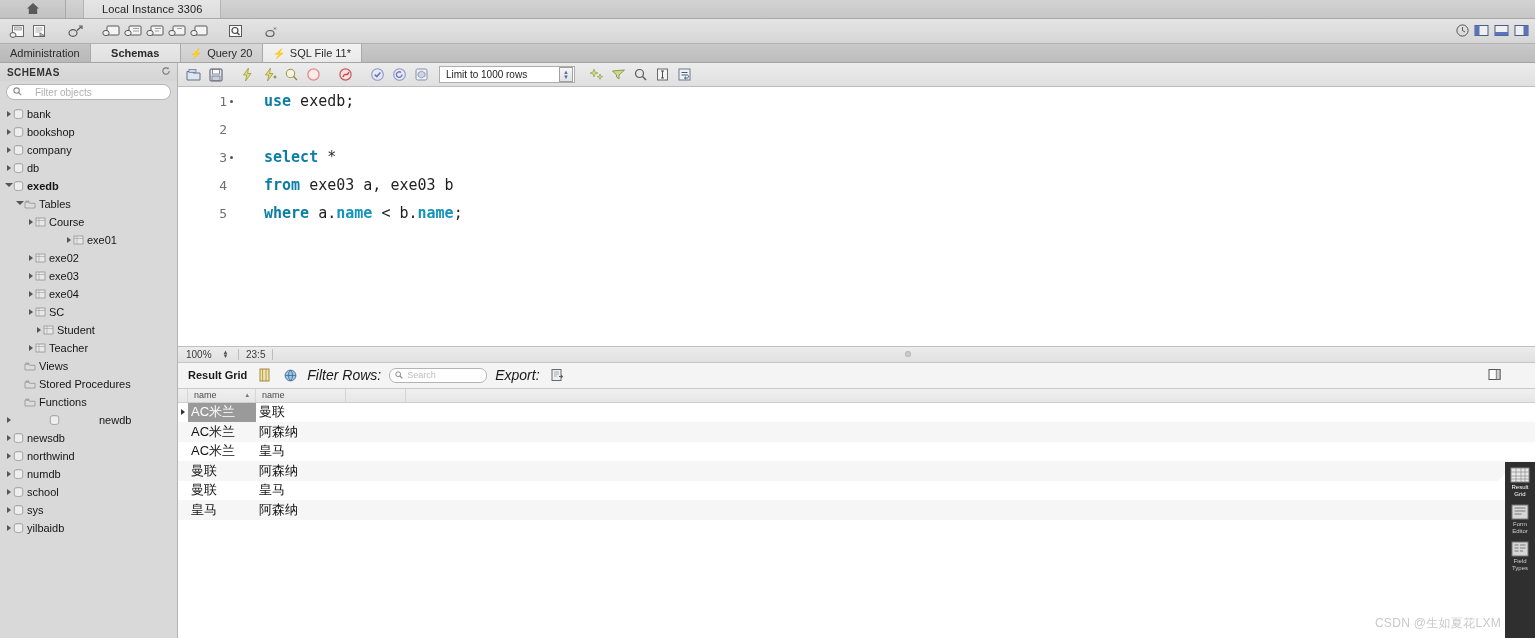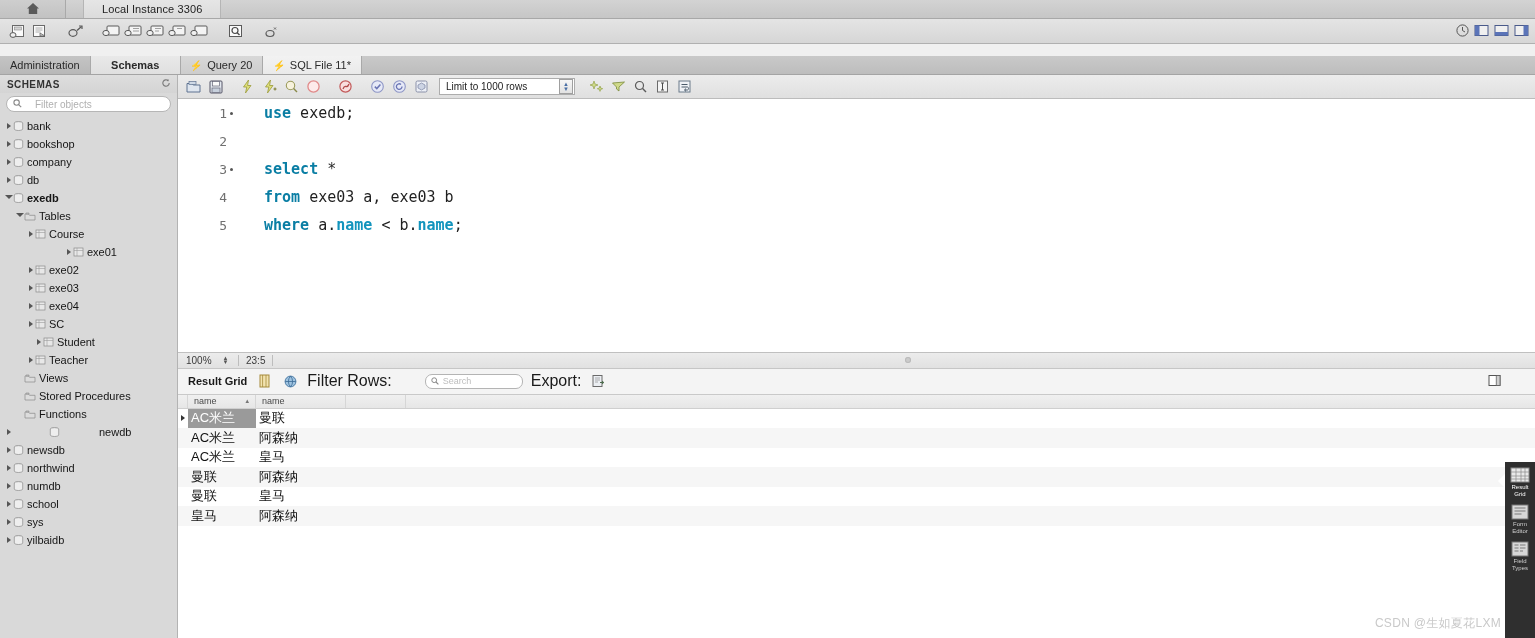--- a/index.html
+++ b/index.html
@@ -34,21 +34,21 @@
     border-bottom: 1px solid #b0b0b0; display: flex; align-items: center;
     padding-left: 6px; position: relative;
   }
   .tb-ico { width: 22px; height: 20px; display: flex; align-items: center; justify-content: center; }
   .tb-gap { width: 14px; }
   .tb-right { position: absolute; right: 6px; top: 0; height: 25px; display: flex; align-items: center; gap: 5px; }
 
   
   .navtabs {
     height: 19px; flex: 0 0 19px; background: linear-gradient(#c9c9c9,#bdbdbd);
-    border-bottom: 1px solid #a4a4a4; display: flex; align-items: stretch; margin-top: 12px;
+    border-bottom: 1px solid #a4a4a4; display: flex; align-items: stretch;
   }
   .navtab {
     display: flex; align-items: center; justify-content: center; gap: 4px;
     font-size: 11px; color: #2a2a2a; border-right: 1px solid #a9a9a9;
     background: linear-gradient(#c4c4c4,#b8b8b8); padding: 0 10px;
   }
   .navtab.wide { min-width: 90px; }
   .navtab.active { background: linear-gradient(#e9e9e9,#e0e0e0); font-weight: bold; }
   .navtab.sqlfile { background: linear-gradient(#f2f2f2,#eaeaea); }
   .navtab.queryt { background: linear-gradient(#d8d8d8,#cdcdcd); }
@@ -131,24 +131,24 @@
   .splitgrip { flex: 1 1 auto; display: flex; align-items: center; justify-content: center; }
   .grip-dot { width: 6px; height: 6px; border-radius: 50%; background: #cbcbcb; box-shadow: inset 0 0 0 1px #bababa; }
 
   
   .resbar {
     height: 26px; flex: 0 0 26px; background: #f4f4f4; border-bottom: 1px solid #c9c9c9;
     display: flex; align-items: center; padding-left: 10px; gap: 8px; position: relative;
   }
   .rg-title { font-size: 11px; font-weight: bold; color: #1a1a1a; }
   .rb-ico { width: 18px; height: 18px; display: flex; align-items: center; justify-content: center; }
-  .filter-label, .export-label { font-size: 16px; color: #1a1a1a; }
+  .filter-label, .export-label { font-size: 14px; color: #1a1a1a; font-style: italic; }
   .filter-box {
     width: 98px; height: 15px; background: #fff; border: 1px solid #b4b4b4; border-radius: 7px;
-    display: flex; align-items: center; padding: 0 5px; gap: 4px; margin-left: 25px;
+    display: flex; align-items: center; padding: 0 5px; gap: 4px;
   }
   .filter-box .ph { font-size: 9px; color: #bdbdbd; }
   .resbar-right { position: absolute; right: 34px; top: 5px; }
 
   .grid { flex: 1 1 auto; overflow: hidden; background: #fff; }
   .gridhead {
     height: 14px; display: flex; align-items: center; background: linear-gradient(#f0f0f0,#e6e6e6);
     border-bottom: 1px solid #cfcfcf; font-size: 9px; color: #4a4a4a;
   }
   .gh-marker { width: 10px; flex: 0 0 10px; border-right: 1px solid #d6d6d6; height: 14px; }

